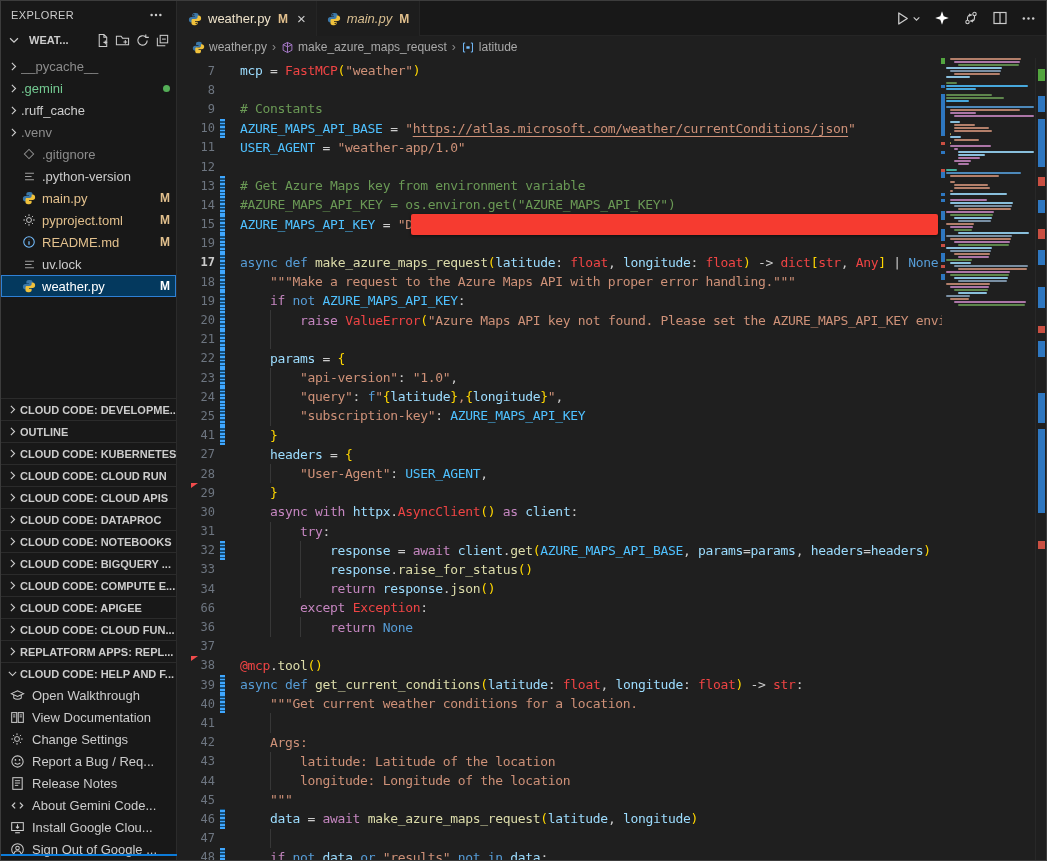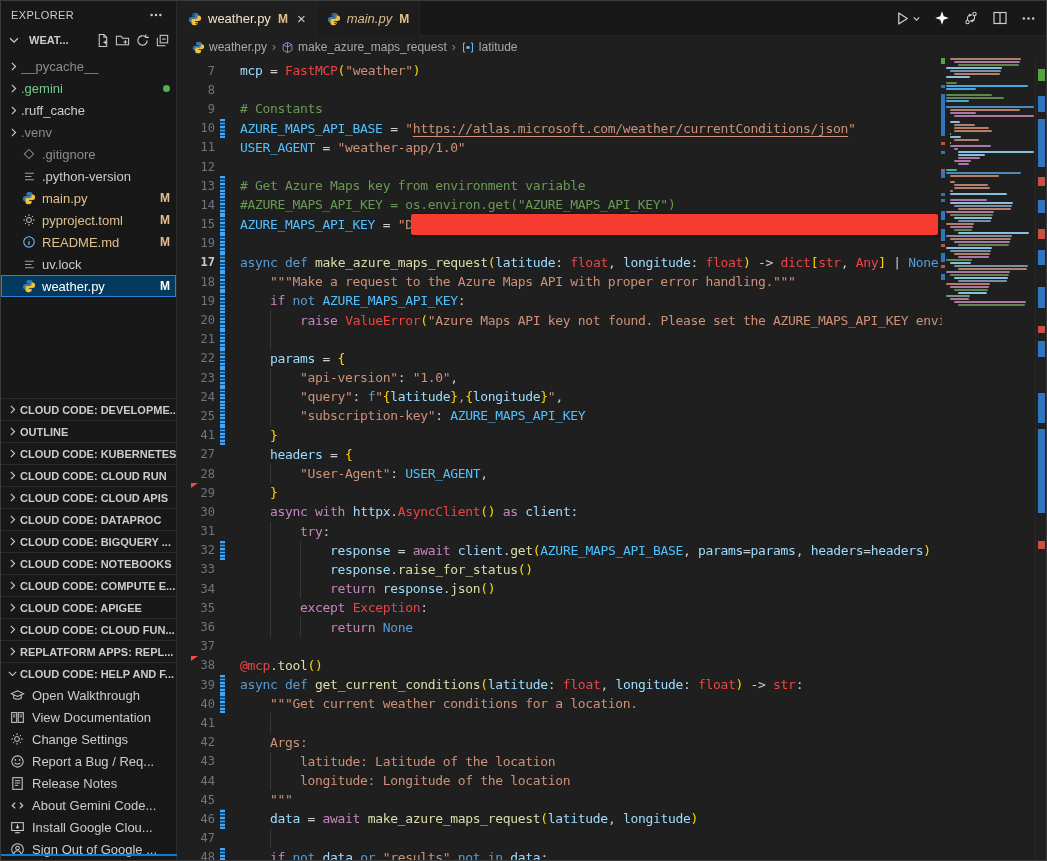--- a/index.html
+++ b/index.html
@@ -282,29 +282,29 @@
             </svg>
           </span>
           <span>CLOUD CODE: DATAPROC</span>
         </div>
         <div class="phead">
           <span class="chev">
             <svg width="13" height="13" viewBox="0 0 16 16">
               <path d="M6 3.5L10.5 8 6 12.5" fill="none" stroke="#cccccc" stroke-width="1.4"></path>
             </svg>
           </span>
+          <span>CLOUD CODE: NOTEBOOKS</span>
+        </div>
+        <div class="phead">
+          <span class="chev">
+            <svg width="13" height="13" viewBox="0 0 16 16">
+              <path d="M6 3.5L10.5 8 6 12.5" fill="none" stroke="#cccccc" stroke-width="1.4"></path>
+            </svg>
+          </span>
           <span>CLOUD CODE: BIGQUERY ...</span>
-        </div>
-        <div class="phead">
-          <span class="chev">
-            <svg width="13" height="13" viewBox="0 0 16 16">
-              <path d="M6 3.5L10.5 8 6 12.5" fill="none" stroke="#cccccc" stroke-width="1.4"></path>
-            </svg>
-          </span>
-          <span>CLOUD CODE: NOTEBOOKS</span>
         </div>
         <div class="phead">
           <span class="chev">
             <svg width="13" height="13" viewBox="0 0 16 16">
               <path d="M6 3.5L10.5 8 6 12.5" fill="none" stroke="#cccccc" stroke-width="1.4"></path>
             </svg>
           </span>
           <span>CLOUD CODE: COMPUTE E...</span>
         </div>
         <div class="phead">
@@ -530,21 +530,21 @@
           <div class="crow mod"><span class="ln">25</span><span class="gmark"></span><span class="ltext"><span class="tk-txt">        </span><span class="tk-str">"subscription-key"</span><span class="tk-txt">: </span><span class="tk-const">AZURE_MAPS_API_KEY</span></span><div class="guide" style="left:92px"></div></div>
           <div class="crow mod"><span class="ln">41</span><span class="gmark"></span><span class="ltext"><span class="tk-txt">    </span><span class="tk-br">}</span></span></div>
           <div class="crow"><span class="ln">27</span><span class="gmark"></span><span class="ltext"><span class="tk-txt">    </span><span class="tk-var">headers</span><span class="tk-txt"> = </span><span class="tk-br">{</span></span></div>
           <div class="crow"><span class="ln">28</span><span class="gmark"></span><span class="ltext"><span class="tk-txt">        </span><span class="tk-str">"User-Agent"</span><span class="tk-txt">: </span><span class="tk-const">USER_AGENT</span><span class="tk-txt">,</span></span><div class="guide" style="left:92px"></div></div>
           <div class="crow"><span class="ln">29</span><span class="gmark"></span><span class="ltext"><span class="tk-txt">    </span><span class="tk-br">}</span></span><div class="deltri"></div></div>
           <div class="crow"><span class="ln">30</span><span class="gmark"></span><span class="ltext"><span class="tk-txt">    </span><span class="tk-ctl">async</span><span class="tk-txt"> </span><span class="tk-ctl">with</span><span class="tk-txt"> </span><span class="tk-var">httpx</span><span class="tk-txt">.</span><span class="tk-cls">AsyncClient</span><span class="tk-br">()</span><span class="tk-txt"> </span><span class="tk-ctl">as</span><span class="tk-txt"> </span><span class="tk-var">client</span><span class="tk-txt">:</span></span></div>
           <div class="crow"><span class="ln">31</span><span class="gmark"></span><span class="ltext"><span class="tk-txt">        </span><span class="tk-ctl">try</span><span class="tk-txt">:</span></span><div class="guide" style="left:92px"></div></div>
           <div class="crow mod"><span class="ln">32</span><span class="gmark"></span><span class="ltext"><span class="tk-txt">            </span><span class="tk-var">response</span><span class="tk-txt"> = </span><span class="tk-ctl">await</span><span class="tk-txt"> </span><span class="tk-var">client</span><span class="tk-txt">.</span><span class="tk-fn">get</span><span class="tk-br">(</span><span class="tk-const">AZURE_MAPS_API_BASE</span><span class="tk-txt">, </span><span class="tk-var">params</span><span class="tk-txt">=</span><span class="tk-var">params</span><span class="tk-txt">, </span><span class="tk-var">headers</span><span class="tk-txt">=</span><span class="tk-var">headers</span><span class="tk-br">)</span></span><div class="guide" style="left:92px"></div><div class="guide" style="left:122px"></div></div>
           <div class="crow"><span class="ln">33</span><span class="gmark"></span><span class="ltext"><span class="tk-txt">            </span><span class="tk-var">response</span><span class="tk-txt">.</span><span class="tk-fn">raise_for_status</span><span class="tk-br">()</span></span><div class="guide" style="left:92px"></div><div class="guide" style="left:122px"></div></div>
           <div class="crow"><span class="ln">34</span><span class="gmark"></span><span class="ltext"><span class="tk-txt">            </span><span class="tk-ctl">return</span><span class="tk-txt"> </span><span class="tk-var">response</span><span class="tk-txt">.</span><span class="tk-fn">json</span><span class="tk-br">()</span></span><div class="guide" style="left:92px"></div><div class="guide" style="left:122px"></div></div>
-          <div class="crow"><span class="ln">35</span><span class="gmark"></span><span class="ltext"><span class="tk-txt">        </span><span class="tk-ctl">except</span><span class="tk-txt"> </span><span class="tk-cls">Exception</span><span class="tk-txt">:</span></span><div class="guide" style="left:92px"></div></div>
+          <div class="crow"><span class="ln">66</span><span class="gmark"></span><span class="ltext"><span class="tk-txt">        </span><span class="tk-ctl">except</span><span class="tk-txt"> </span><span class="tk-cls">Exception</span><span class="tk-txt">:</span></span><div class="guide" style="left:92px"></div></div>
           <div class="crow"><span class="ln">36</span><span class="gmark"></span><span class="ltext"><span class="tk-txt">            </span><span class="tk-ctl">return</span><span class="tk-txt"> </span><span class="tk-kw">None</span></span><div class="guide" style="left:92px"></div><div class="guide" style="left:122px"></div></div>
           <div class="crow"><span class="ln">37</span><span class="gmark"></span><span class="ltext"></span></div>
           <div class="crow"><span class="ln">38</span><span class="gmark"></span><span class="ltext"><span class="tk-cls">@mcp</span><span class="tk-txt">.</span><span class="tk-fn">tool</span><span class="tk-br">()</span></span><div class="deltri"></div></div>
           <div class="crow mod"><span class="ln">39</span><span class="gmark"></span><span class="ltext"><span class="tk-kw">async</span><span class="tk-txt"> </span><span class="tk-kw">def</span><span class="tk-txt"> </span><span class="tk-fn">get_current_conditions</span><span class="tk-br">(</span><span class="tk-var">latitude</span><span class="tk-txt">: </span><span class="tk-cls">float</span><span class="tk-txt">, </span><span class="tk-var">longitude</span><span class="tk-txt">: </span><span class="tk-cls">float</span><span class="tk-br">)</span><span class="tk-txt"> -&gt; </span><span class="tk-cls">str</span><span class="tk-txt">:</span></span></div>
           <div class="crow mod"><span class="ln">40</span><span class="gmark"></span><span class="ltext"><span class="tk-str">    """Get current weather conditions for a location.</span></span></div>
           <div class="crow"><span class="ln">41</span><span class="gmark"></span><span class="ltext"></span><div class="guide" style="left:92px"></div></div>
           <div class="crow"><span class="ln">42</span><span class="gmark"></span><span class="ltext"><span class="tk-str">    Args:</span></span></div>
           <div class="crow"><span class="ln">43</span><span class="gmark"></span><span class="ltext"><span class="tk-str">        latitude: Latitude of the location</span></span><div class="guide" style="left:92px"></div></div>
           <div class="crow"><span class="ln">44</span><span class="gmark"></span><span class="ltext"><span class="tk-str">        longitude: Longitude of the location</span></span><div class="guide" style="left:92px"></div></div>
           <div class="crow"><span class="ln">45</span><span class="gmark"></span><span class="ltext"><span class="tk-str">    """</span></span></div>

